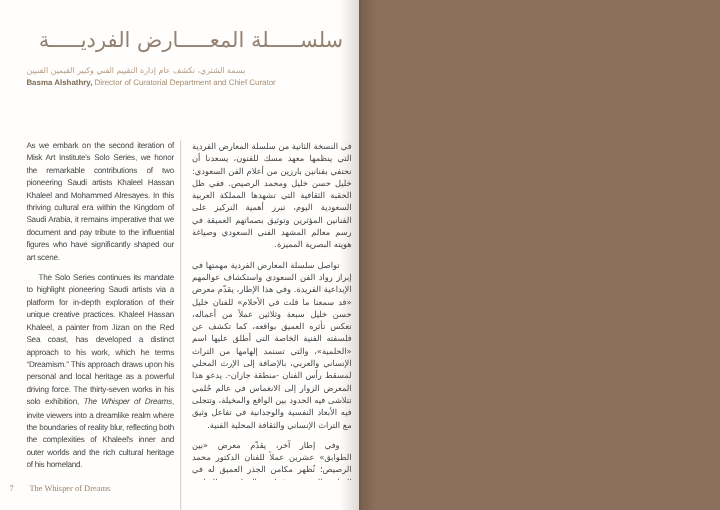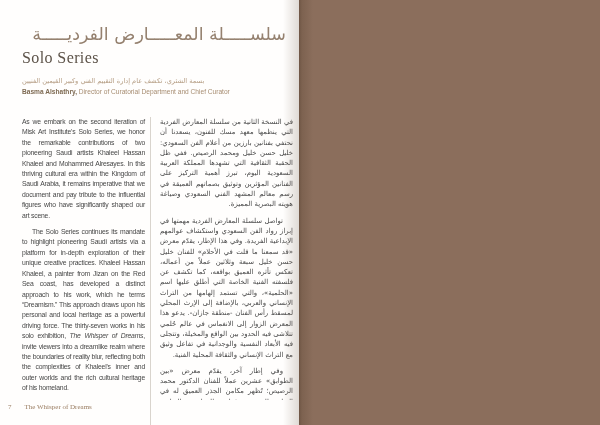--- a/index.html
+++ b/index.html
@@ -43,21 +43,20 @@
 </style>
 </head>
 <body>
 
 <div class="stage">
   <div class="backdrop"></div>
 
   <div class="sheet">
     <div class="content">
       <h1 class="title-ar">سلســـــلة المعـــــارض الفرديـــــة</h1>
-      <h2 class="title-en">Solo Series</h2>
       <p class="sub-ar">بسمة الشثري، تكشف عام إدارة التقييم الفني وكبير القيمين الفنيين</p>
       <p class="sub-en"><b>Basma Alshathry,</b><span> Director of Curatorial Department and Chief Curator</span></p>
     </div>
 
     <div class="columns">
       <div class="col col-en" id="col-en">
           <p><span>As we embark on the second iteration of Misk Art Institute's Solo Series, we honor the remarkable contributions of two pioneering Saudi artists Khaleel Hassan Khaleel and Mohammed Alresayes. In this thriving cultural era within the Kingdom of Saudi Arabia, it remains imperative that we document and pay tribute to the influential figures who have significantly shaped our art scene.</span></p>
           <p><span>The Solo Series continues its mandate to highlight pioneering Saudi artists via a platform for in-depth exploration of their unique creative practices. Khaleel Hassan Khaleel, a painter from Jizan on the Red Sea coast, has developed a distinct approach to his work, which he terms “Dreamism.” This approach draws upon his personal and local heritage as a powerful driving force. The thirty-seven works in his solo exhibition, </span><em>The Whisper of Dreams</em><span>, invite viewers into a dreamlike realm where the boundaries of reality blur, reflecting both the complexities of Khaleel's inner and outer worlds and the rich cultural heritage of his homeland.</span></p>
           <p></p>
         </div>

